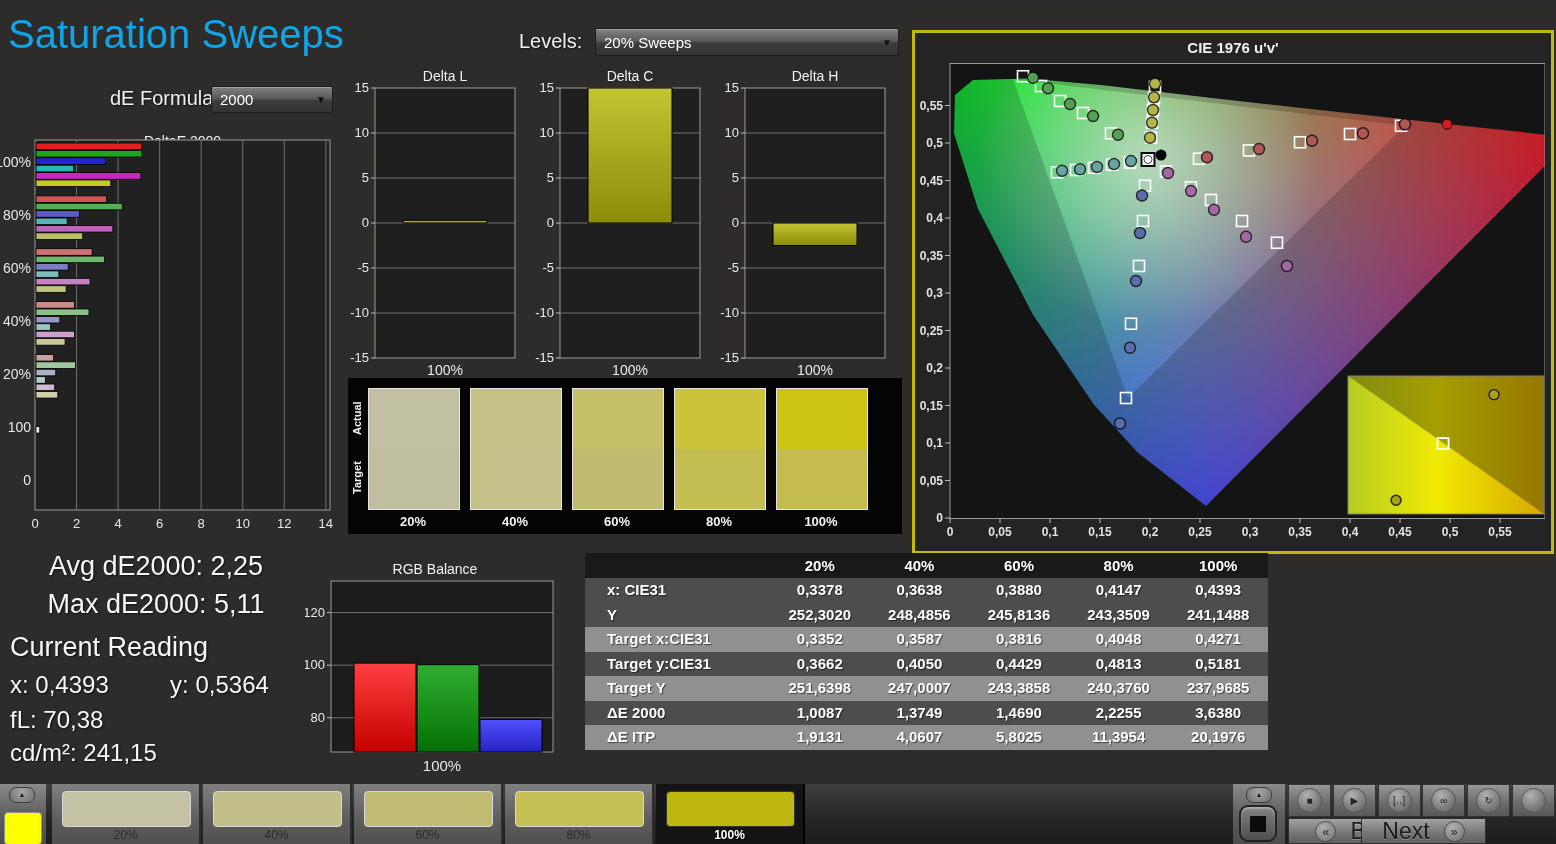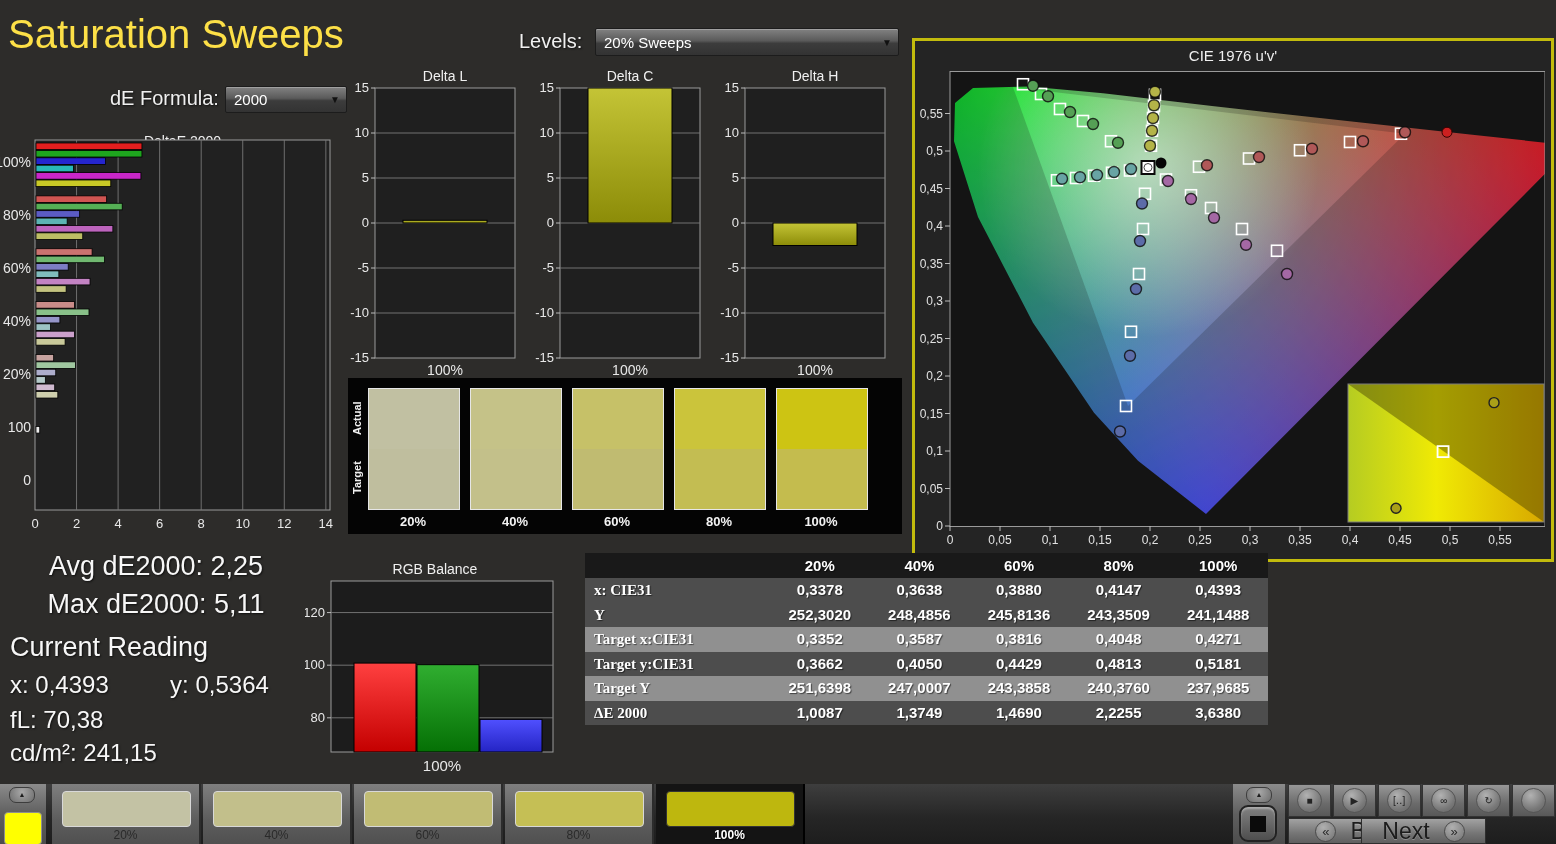--- a/index.html
+++ b/index.html
@@ -4,50 +4,50 @@
 <style>
   html,body{margin:0;padding:0;}
   body{
     width:1556px;height:844px;position:relative;overflow:hidden;
     background:#2d2c2a;
     font-family:"Liberation Sans","DejaVu Sans",sans-serif;
     -webkit-font-smoothing:antialiased;
   }
   .abs{position:absolute;}
   .tsh{text-shadow:1px 1px 2px rgba(0,0,0,.65);}
-  #page-title{left:8px;top:12px;font-size:40px;color:#fde047;letter-spacing:0px;}
+  #page-title{left:8px;top:12px;font-size:40px;color:#0ea5e9;letter-spacing:0px;}
   .ctl-label{font-size:20px;color:#f0f0f0;}
   .dropdown{
     background:linear-gradient(#828282,#5a5a5a 45%,#3c3c3c 55%,#333333);
     border:1px solid #1c1c1c;border-radius:2px;color:#fff;
     display:flex;align-items:center;box-shadow:inset 0 1px 0 rgba(255,255,255,.25);
     cursor:default;
   }
   .dropdown .val{flex:1;padding-left:8px;font-size:15px;}
   .dropdown .arr{width:22px;text-align:center;color:#111;font-size:10px;}
   .chart-title{font-size:14px;color:#f0f0f0;text-align:center;}
   
   #swatch-panel{left:348px;top:378px;width:554px;height:156px;background:#040404;}
   .cmp-tile{position:absolute;top:10px;width:90px;height:120px;border:1px solid #e6e6e6;}
   .cmp-half{position:absolute;left:0;width:100%;height:50%;}
   .cmp-label{position:absolute;top:136px;width:92px;text-align:center;font-size:13px;font-weight:bold;color:#f3f3f3;}
   .vlabel{position:absolute;left:3px;width:14px;height:60px;color:#f0f0f0;font-size:11px;font-weight:bold;
     writing-mode:vertical-rl;transform:rotate(180deg);text-align:center;}
   
-  #cie-panel{left:912px;top:38px;width:636px;height:518px;border:3px solid #c2bb0d;background:#242424;}
+  #cie-panel{left:912px;top:30px;width:636px;height:518px;border:3px solid #c2bb0d;background:#242424;font-weight:bold;}
   #cie-title{position:absolute;left:0;top:6px;width:100%;text-align:center;font-size:15px;color:#efefef;}
   .cie-xlab{position:absolute;width:44px;text-align:center;font-size:12px;color:#e2e2e2;}
   .cie-ylab{position:absolute;width:26px;text-align:right;font-size:12px;color:#e2e2e2;}
   
   .bigstat{font-size:27px;color:#f7f7f7;}
   .readstat{font-size:24px;color:#f7f7f7;}
   
   #results-table{left:585px;top:553px;width:683px;}
   .trow{display:flex;width:100%;}
-  .trow .lc{width:185px;padding-left:9px;box-sizing:border-box;font-family:Liberation Serif, serif;}
+  .trow .lc{width:185px;padding-left:22px;box-sizing:border-box;}
   .trow .vc{flex:1;text-align:center;}
   .trow div{font-size:15px;font-weight:bold;color:#fff;line-height:24.5px;height:24.5px;
     text-shadow:1px 1px 1px rgba(0,0,0,.55);overflow:hidden;}
   .thead{background:#191919;}
   .thead div{height:25px;line-height:25px;}
   .rdark{background:#4d4d4d;}
   .rlight{background:#909090;}
   
   #bottom-bar{left:0;top:784px;width:1556px;height:60px;
     background:linear-gradient(#3e3e3e,#262626 55%,#1d1d1d);}
@@ -81,21 +81,21 @@
   #pattern-window-btn .blk{width:16px;height:16px;background:#0b0b0b;}
   #corner-pattern-swatch{position:absolute;left:4px;top:28px;width:36px;height:31px;background:#ffff00;
     border:1px solid #8f8f8f;border-radius:4px;}
 </style>
 </head>
 <body>
 
 <div id="page-title" class="abs">Saturation Sweeps</div>
 
 <div class="abs ctl-label tsh" style="left:110px;top:87px;">dE Formula:</div>
-<div class="abs dropdown" style="left:225px;top:86px;width:120px;height:25px;">
+<div class="abs dropdown" style="left:211px;top:86px;width:120px;height:25px;">
   <span class="val">2000</span>
   <span class="arr">▼</span>
 </div>
 
 <div class="abs ctl-label tsh" style="left:519px;top:30px;">Levels:</div>
 <div class="abs dropdown" style="left:595px;top:28px;width:302px;height:26px;">
   <span class="val">20% Sweeps</span>
   <span class="arr">▼</span>
 </div>
 
@@ -555,20 +555,28 @@
       <div class="vc">237,9685</div>
     </div>
     <div class="trow rdark">
       <div class="lc">ΔE 2000</div>
       <div class="vc">1,0087</div>
       <div class="vc">1,3749</div>
       <div class="vc">1,4690</div>
       <div class="vc">2,2255</div>
       <div class="vc">3,6380</div>
     </div>
+    <div class="trow rlight">
+      <div class="lc">ΔE ITP</div>
+      <div class="vc">1,9131</div>
+      <div class="vc">4,0607</div>
+      <div class="vc">5,8025</div>
+      <div class="vc">11,3954</div>
+      <div class="vc">20,1976</div>
+    </div>
   </div>
 
 <div id="bottom-bar" class="abs">
   <div class="bb-panel" style="left:0;width:46px;">
     <div class="arrow-btn" style="left:9px;top:3px;"><span>▲</span></div>
     <div id="corner-pattern-swatch"></div>
   </div>
   <div id="bb-swatches">
       <div class="bb-swatch-btn" style="left: 52px;">
         <div class="bb-chip" style="background:#c3c2a4"></div>

